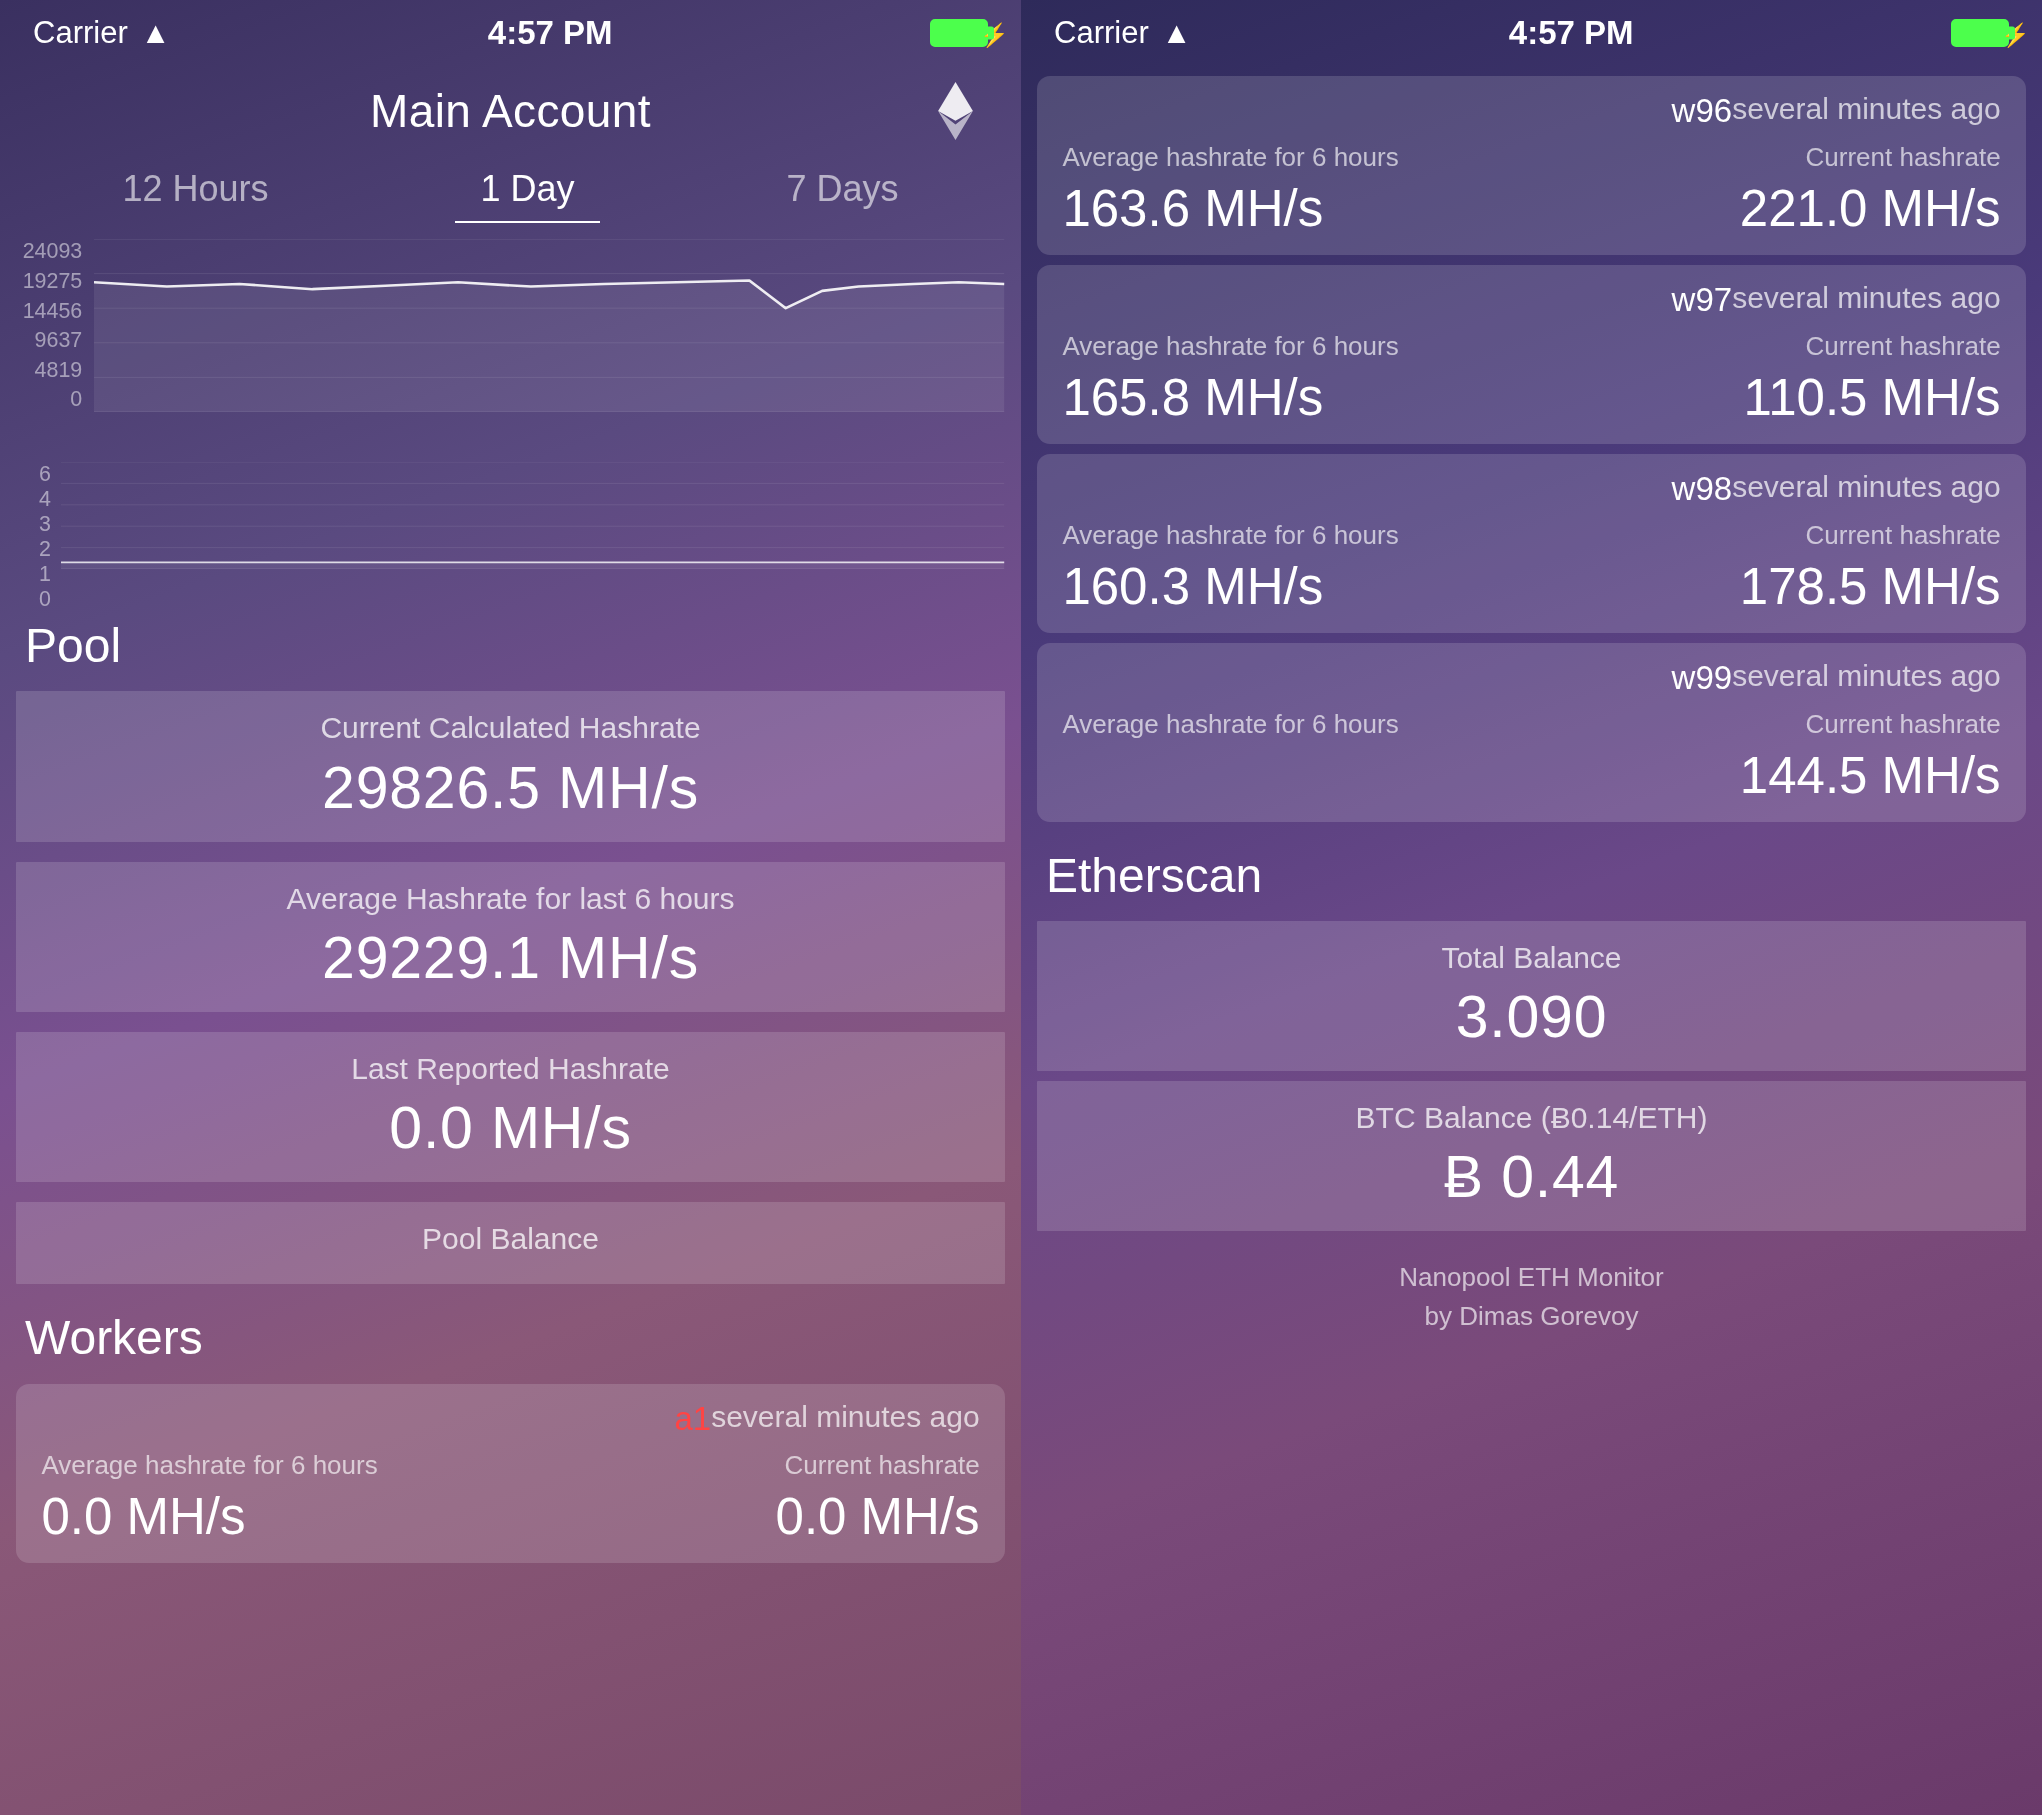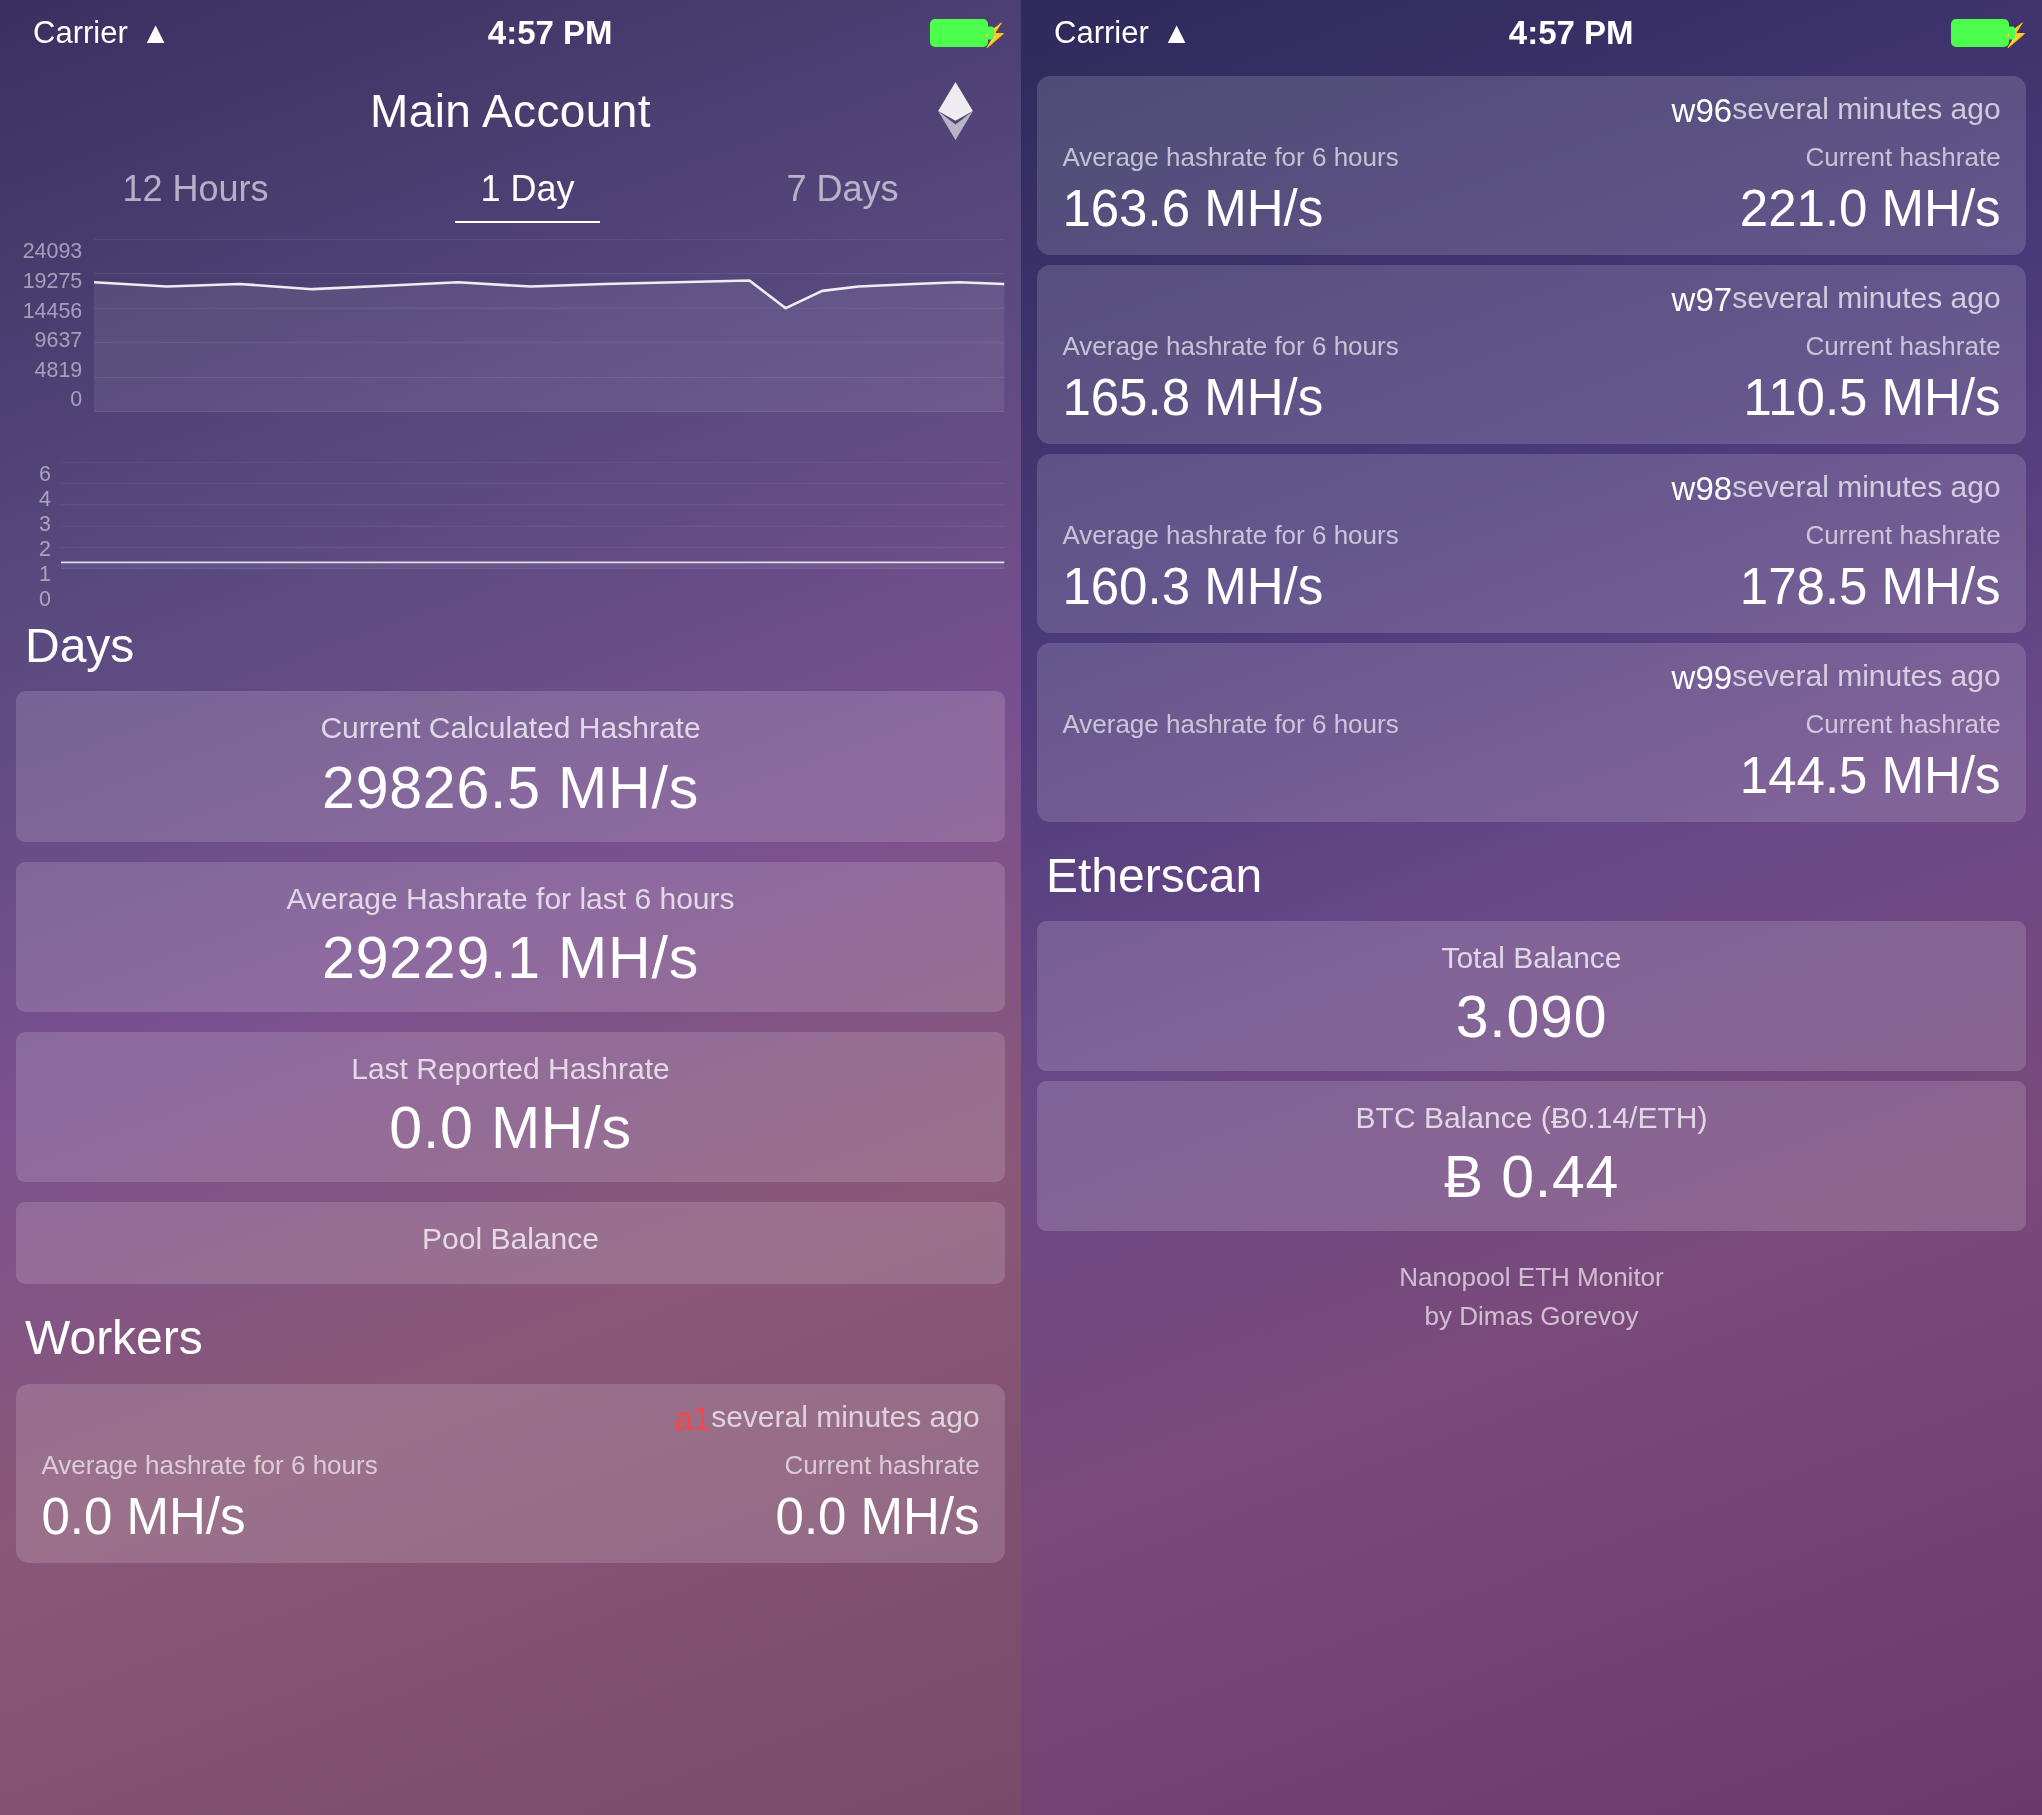--- a/index.html
+++ b/index.html
@@ -114,21 +114,21 @@
     .section-label {
       color: white;
       font-size: 48px;
       font-weight: 300;
       padding: 16.4px 25px 8.2px;
     }
 
     
     .stat-card {
       background: rgba(255,255,255,0.15);
-      border-radius: 9px;
+      border-radius: 1px;
       margin: 10px 16.4px;
       padding: 20px 25px;
       text-align: center;
     }
     .stat-card-label {
       color: rgba(255,255,255,0.75);
       font-size: 30px;
       margin-bottom: 8.2px;
     }
     .stat-card-value {
@@ -266,21 +266,21 @@
       <line x1="0" y1="52" x2="1000" y2="52" stroke="rgba(255,255,255,0.1)" stroke-width="1"></line>
       <line x1="0" y1="78" x2="1000" y2="78" stroke="rgba(255,255,255,0.1)" stroke-width="1"></line>
       <line x1="0" y1="104" x2="1000" y2="104" stroke="rgba(255,255,255,0.1)" stroke-width="1"></line>
       <line x1="0" y1="130" x2="1000" y2="130" stroke="rgba(255,255,255,0.15)" stroke-width="1"></line>
 
       <polyline points="0,122 1000,122" fill="none" stroke="rgba(255,255,255,0.8)" stroke-width="2"></polyline>
       <polygon points="0,122 1000,122 1000,130 0,130" fill="rgba(255,255,255,0.06)"></polygon>
     </svg>
   </div>
 
-  <div class="section-label">Days</div>
+  <div class="section-label">Pool</div>
 
   <div class="stat-card">
     <div class="stat-card-label">Current Calculated Hashrate</div>
     <div class="stat-card-value">29826.5 MH/s</div>
   </div>
   <div class="stat-card">
     <div class="stat-card-label">Average Hashrate for last 6 hours</div>
     <div class="stat-card-value">29229.1 MH/s</div>
   </div>
   <div class="stat-card">

